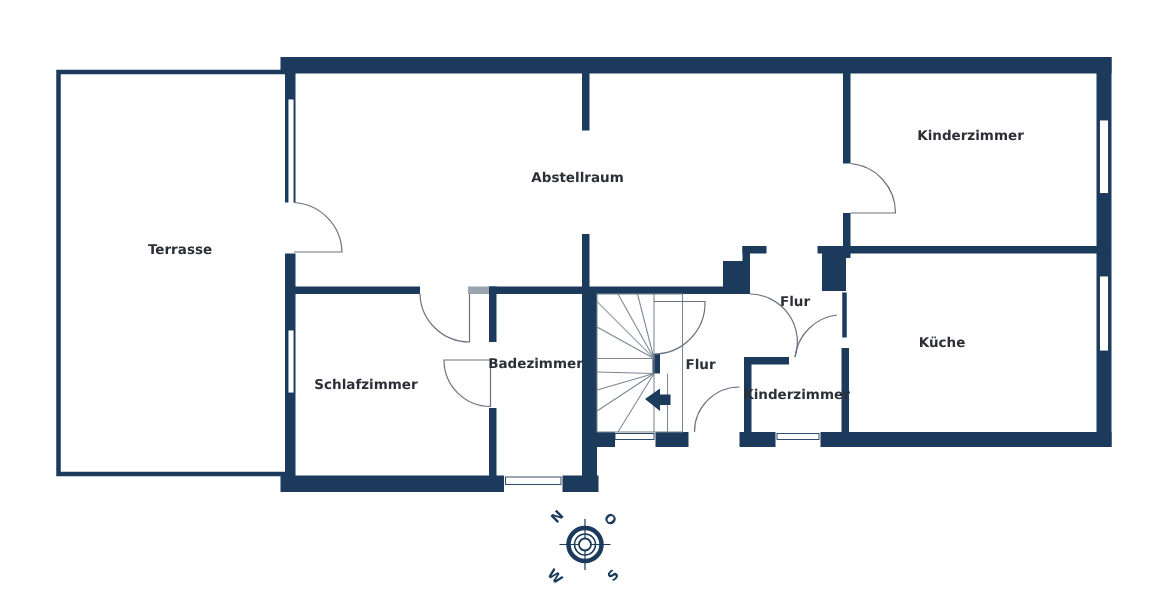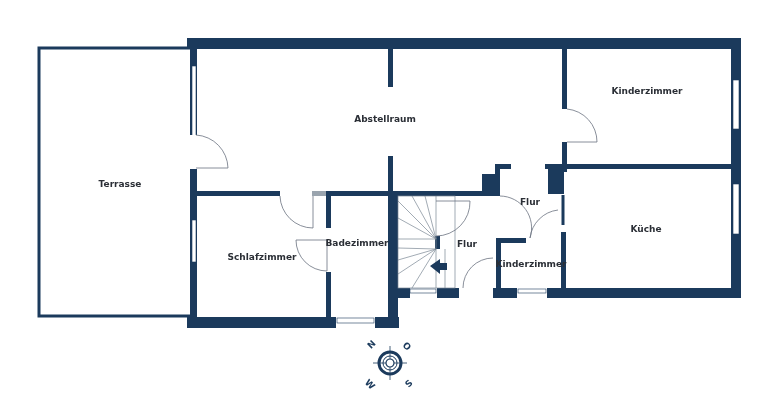--- a/index.html
+++ b/index.html
@@ -84,25 +84,25 @@
   <line class="stair" x1="398" y1="248" x2="436" y2="249"></line>
   <line class="stair" x1="398" y1="260" x2="436" y2="249"></line>
   <line class="stair" x1="398" y1="274" x2="436" y2="249"></line>
   <line class="stair" x1="412" y1="288" x2="436" y2="249"></line>
   <line class="stair" x1="436" y1="196" x2="436" y2="288"></line>
   <line class="stair" x1="445" y1="249" x2="445" y2="288"></line>
   <path class="door" d="M436 201 L470 201 A34 34 0 0 1 436 236"></path>
   <path d="M430 266 L440 259 L440 263 L447 263 L447 270 L440 270 L440 274 Z" fill="#1b3a5c"></path>
 </svg>
 
-<div class="label" style="left:120px;top:184px;">Terrasse</div>
+<div class="label" style="left:120px;top:167px;">Terrasse</div>
 <div class="label" style="left:385px;top:119px;">Abstellraum</div>
 <div class="label" style="left:647px;top:91px;">Kinderzimmer</div>
-<div class="label" style="left:646px;top:229px;">Küche</div>
-<div class="label" style="left:262px;top:257px;">Schlafzimmer</div>
+<div class="label" style="left:628px;top:229px;">Küche</div>
+<div class="label" style="left:244px;top:257px;">Schlafzimmer</div>
 <div class="label" style="left:357px;top:243px;text-align:center;">Badezimmer</div>
 <div class="label" style="left:467px;top:244px;">Flur</div>
 <div class="label" style="left:530px;top:202px;">Flur</div>
 <div class="label" style="left:531px;top:264px;">Kinderzimmer</div>
 
 <svg width="60" height="60" viewBox="0 0 60 60" style="position:absolute;left:360px;top:335px;">
   <g transform="translate(30,28)">
     <line x1="-17" y1="0" x2="17" y2="0" stroke="#1b3a5c" stroke-width="0.8"></line>
     <line x1="0" y1="-17" x2="0" y2="17" stroke="#1b3a5c" stroke-width="0.8"></line>
     <circle r="11" fill="none" stroke="#1b3a5c" stroke-width="3"></circle>

